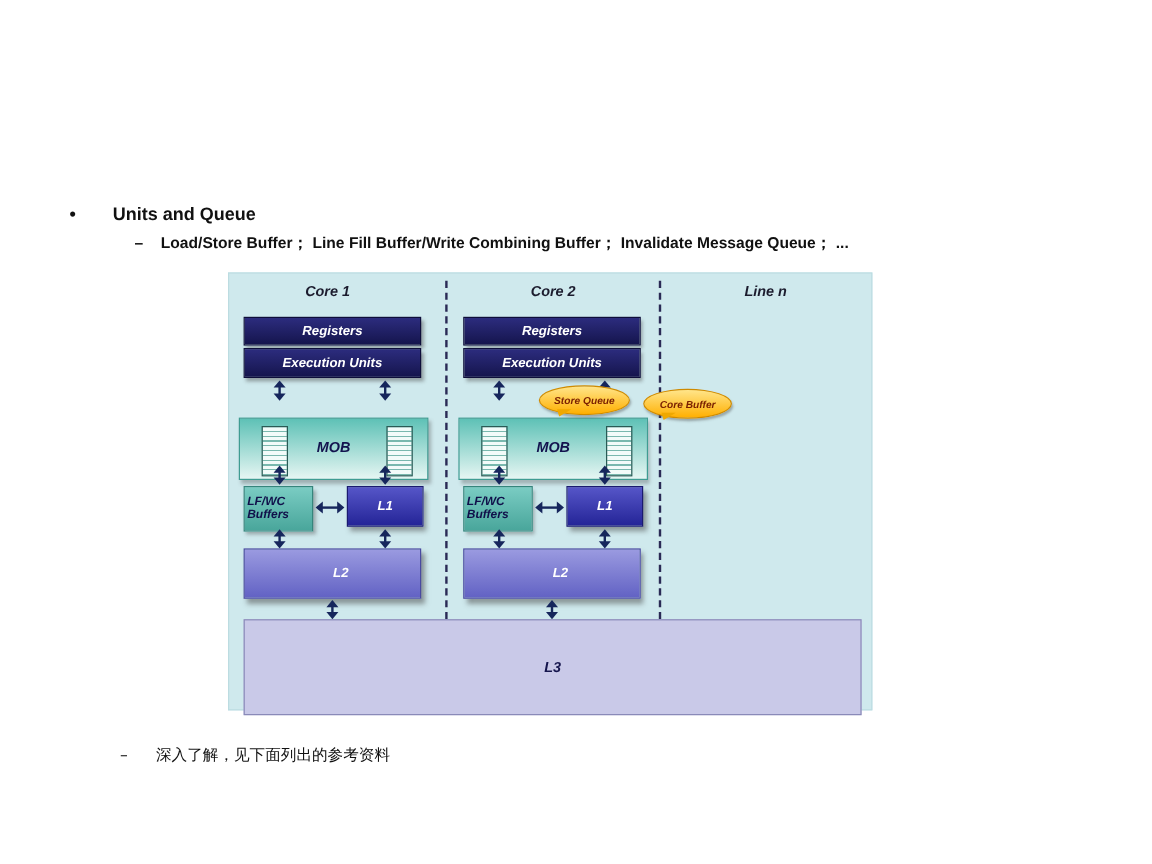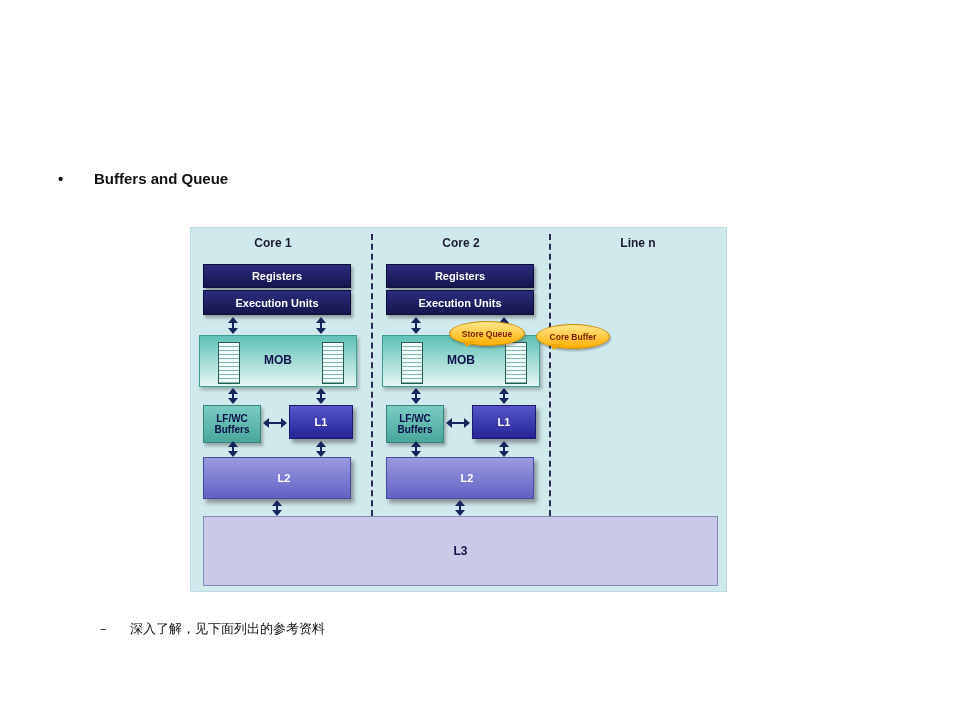--- a/index.html
+++ b/index.html
@@ -12,35 +12,35 @@
   .bullet-row{position:absolute;color:#111;}
   .b1{left:58px;top:170px;font-size:15px;font-weight:bold;}
   .b1 .marker{display:inline-block;width:36px;}
   .b2{left:112px;top:194px;font-size:13px;font-weight:bold;}
   .b2 .marker{display:inline-block;width:22px;}
   .b3{left:100px;top:620px;font-size:13px;font-weight:normal;font-family:"DejaVu Sans",sans-serif;}
   .b3 .marker{display:inline-block;width:30px;}
 
   
   .diagram{position:absolute;left:190px;top:227px;width:535px;height:363px;
-           background:#cfe9ed;border:1px solid #bcdce1;}
+           background:#cfe9ed;border:1px solid #bcdce1;font-style:italic;}
 
   .corehdr{position:absolute;top:8px;height:16px;text-align:center;
            font-size:12px;font-weight:bold;color:#1c1c2e;}
   .dashline{position:absolute;top:6px;height:282px;width:0;border-left:2px dashed #2a2a55;}
 
   .box{position:absolute;display:flex;align-items:center;justify-content:center;
        font-weight:bold;color:#ffffff;box-sizing:border-box;}
   .navybox{background:linear-gradient(to bottom,#2c2c7e,#15154d);font-size:11px;
            border:1px solid #0e0e3a;box-shadow:2px 3px 3px rgba(70,70,70,.45);text-align:center;}
   .mobbox{background:linear-gradient(to bottom,#5ec1b6,#e6f6f3);border:1px solid #3f9c92;
-          box-shadow:2px 3px 3px rgba(70,70,70,.35);}
+          box-shadow:2px 3px 3px rgba(70,70,70,.35);margin-top:13px;}
   .moblabel{position:absolute;font-size:12px;font-weight:bold;color:#13134e;text-align:center;}
   .tealbox{background:linear-gradient(to bottom,#7accc3,#49a69b);color:#10104a;font-size:10px;
-           line-height:1.15;text-align:center;border:1px solid #35857c;
+           line-height:1.15;text-align:left;border:1px solid #35857c;
            box-shadow:2px 3px 3px rgba(70,70,70,.4);padding:2px;}
   .bluebox{background:linear-gradient(to bottom,#5656c8,#242497);font-size:11px;
            border:1px solid #1a1a70;box-shadow:3px 4px 4px rgba(70,70,70,.5);}
   .l2box{background:linear-gradient(to bottom,#9a9ae0,#6262c4);font-size:11px;
          border:1px solid #4a4aa0;box-shadow:3px 4px 4px rgba(70,70,70,.5);padding-left:14px;}
   .l3box{background:#c9c9e8;border:1px solid #8a8ab8;color:#15154d;font-size:12px;}
 
   .queue{position:absolute;width:20px;height:40px;border:1px solid #2a5a55;
          background:repeating-linear-gradient(to bottom,#f2fbf9 0px,#f2fbf9 3px,#79b8ae 3px,#79b8ae 4px);}
 
@@ -65,23 +65,26 @@
   .callout::after{content:"";position:absolute;left:10px;bottom:-8px;width:0;height:0;
                   border:6px solid transparent;border-top-color:#f0a800;transform:skewX(-35deg);}
 </style>
 </head>
 <body>
 
 <div class="slide">
 
 
   <div class="bullet-row b1">
-    <span class="marker">•</span><span>Buffers and Queue</span>
+    <span class="marker">•</span><span>Units and Queue</span>
   </div>
 
+  <div class="bullet-row b2">
+    <span class="marker">–</span><span>Load/Store Buffer；  Line Fill Buffer/Write Combining Buffer；  Invalidate Message Queue；  ...</span>
+  </div>
 
   <div class="diagram">
 
     <div class="corehdr" style="left:37px;width:90px;">Core 1</div>
     <div class="corehdr" style="left:225px;width:90px;">Core 2</div>
     <div class="corehdr" style="left:402px;width:90px;">Line n</div>
 
     <div class="dashline" style="left:180px;"></div>
     <div class="dashline" style="left:358px;"></div>
 
@@ -163,21 +166,21 @@
       </div>
     <div class="varrow" style="left:308px;top:213px;height:16px;">
         <div class="stem"></div>
       </div>
 
     <div class="box l2box" style="left:195px;top:229px;width:148px;height:42px;">L2</div>
     <div class="varrow" style="left:264px;top:272px;height:16px;">
         <div class="stem"></div>
       </div>
 
-    <div class="box l3box" style="left:12px;top:288px;width:515px;height:70px;">L3</div>
+    <div class="box l3box" style="left:12px;top:288px;width:515px;height:80px;">L3</div>
 
   </div>
 
   <div class="bullet-row b3">
     <span class="marker">–</span><span>深入了解，见下面列出的参考资料</span>
   </div>
 
 </div>
 
 </body></html>

